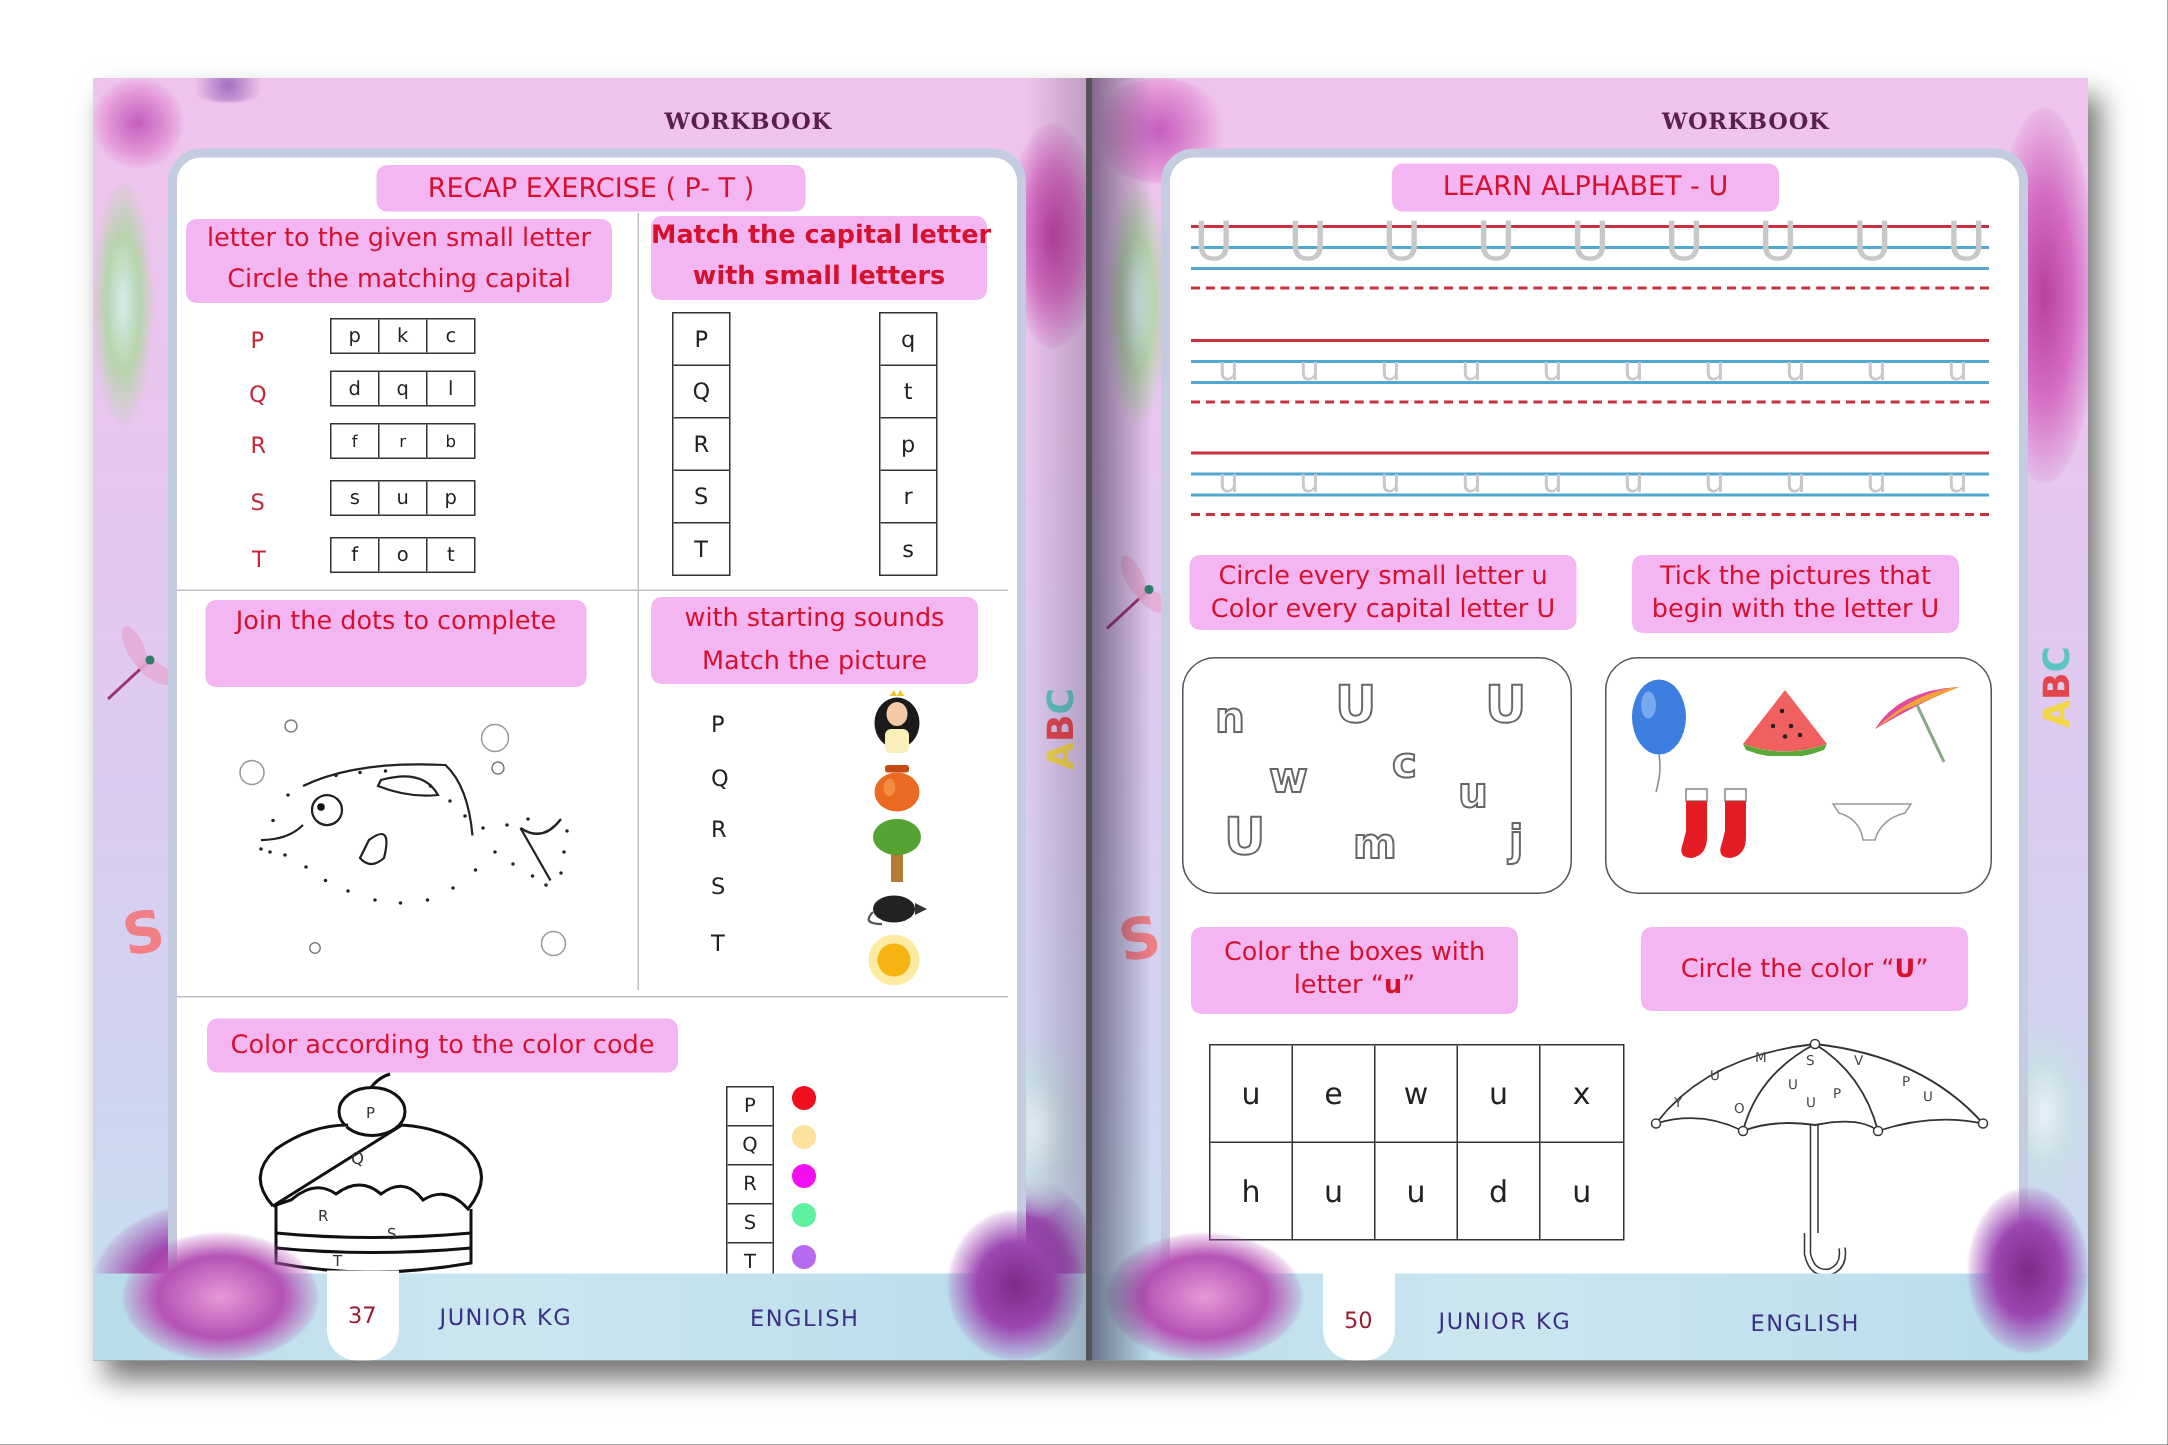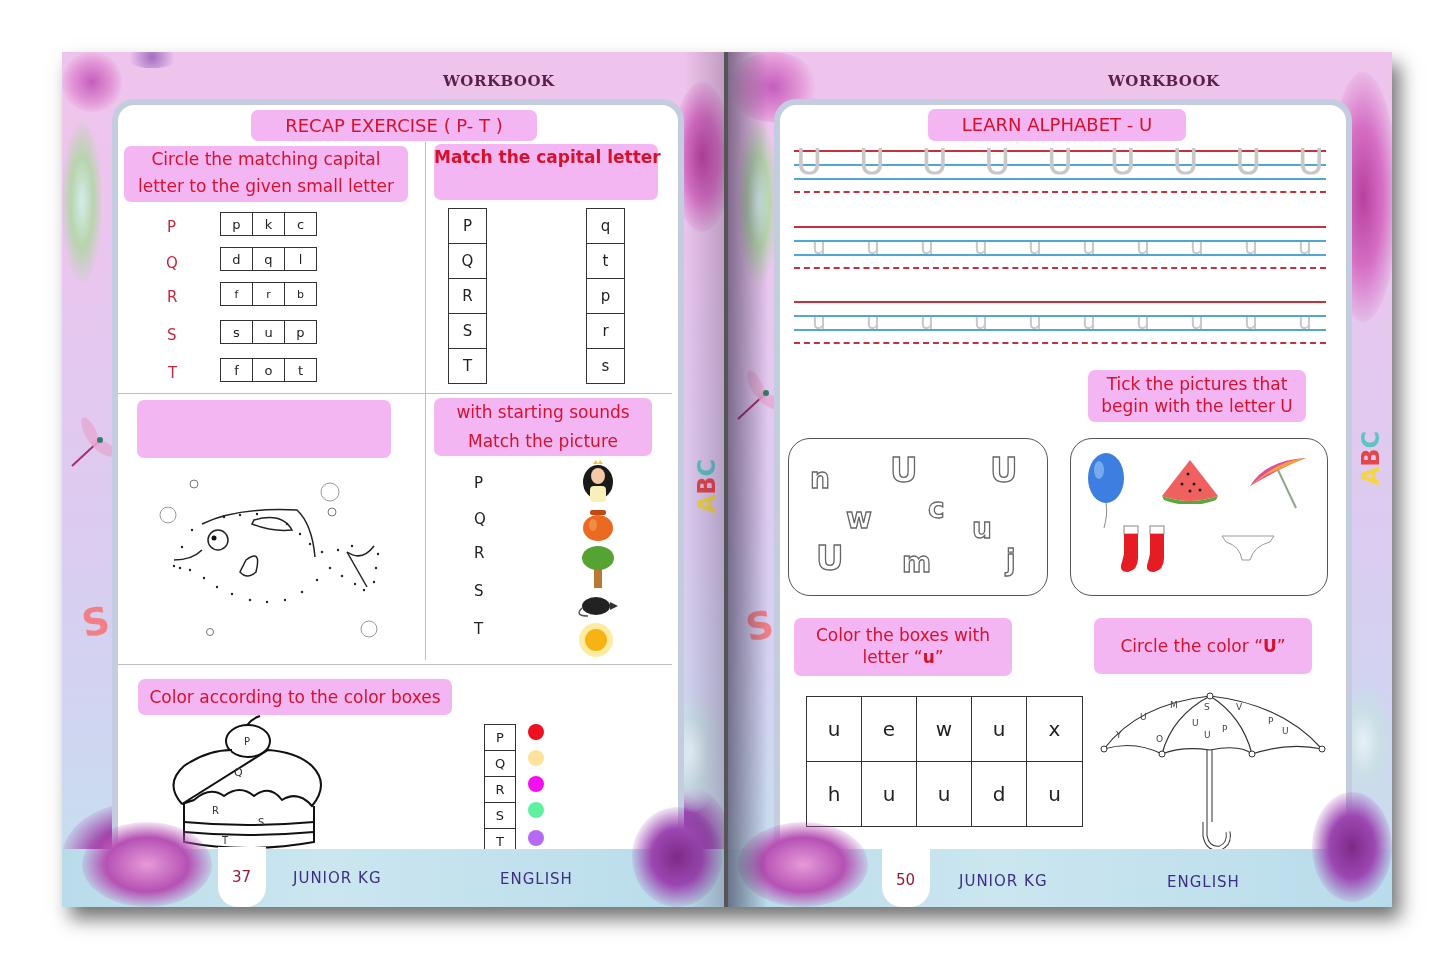--- a/index.html
+++ b/index.html
@@ -135,22 +135,22 @@
 
   <div class="panel"></div>
 
   <div class="label" style="left:189px;top:58px;width:286px;height:31px;font-size:18px;line-height:31px;">RECAP EXERCISE ( P- T )</div>
 
   <div class="divider-v" style="left:363px;top:90px;height:518px;"></div>
   <div class="divider-h" style="left:56px;top:341px;width:554px;"></div>
   <div class="divider-h" style="left:56px;top:612px;width:554px;"></div>
 
   <div class="label" style="left:62px;top:94px;width:284px;height:56px;line-height:1.6;padding-top:0;">
+    <div>letter to the  given small letter</div>
     <div>Circle the matching capital</div>
-    <div>letter to the  given small letter</div>
   </div>
 
   <div class="red-letter" style="left:105px;top:166px;">P</div>
   <div class="boxrow" style="left:158px;top:160px;">
     <span>p</span>
     <span>k</span>
     <span>c</span>
   </div>
   <div class="red-letter" style="left:104px;top:202px;">Q</div>
   <div class="boxrow" style="left:158px;top:195px;">
@@ -172,37 +172,39 @@
   </div>
   <div class="red-letter" style="left:106px;top:312px;">T</div>
   <div class="boxrow" style="left:158px;top:306px;">
     <span>f</span>
     <span>o</span>
     <span>t</span>
   </div>
 
   <div class="label" style="left:372px;top:92px;width:224px;height:56px;line-height:1.6;font-weight:bold;">
     <div>Match the capital letter</div>
+    <div>with small letters</div>
   </div>
   <div class="col-box" style="left:386px;top:156px;">
     <span>P</span>
     <span>Q</span>
     <span>R</span>
     <span>S</span>
     <span>T</span>
   </div>
   <div class="col-box" style="left:524px;top:156px;">
     <span>q</span>
     <span>t</span>
     <span>p</span>
     <span>r</span>
     <span>s</span>
   </div>
 
   <div class="label" style="left:75px;top:348px;width:254px;height:58px;line-height:1.7;">
+    <div>Join the dots to complete</div>
   </div>
   <svg class="pic" style="left:90px;top:420px;" width="240" height="170" viewBox="0 0 240 170">
     <circle cx="42" cy="12" r="4" fill="none" stroke="#777"></circle>
     <circle cx="178" cy="20" r="9" fill="none" stroke="#999"></circle>
     <circle cx="16" cy="43" r="8" fill="none" stroke="#999"></circle>
     <circle cx="180" cy="40" r="4" fill="none" stroke="#777"></circle>
     <circle cx="58" cy="160" r="3.5" fill="none" stroke="#777"></circle>
     <circle cx="217" cy="157" r="8" fill="none" stroke="#999"></circle>
     <path d="M50 52 Q85 35 145 38 Q160 52 163 85" fill="none" stroke="#222" stroke-width="1.5"></path>
     <path d="M102 48 Q130 40 140 58 Q120 60 100 52 Z" fill="none" stroke="#222" stroke-width="1.5"></path>
@@ -273,21 +275,21 @@
   <svg class="pic" style="left:512px;top:538px;" width="46" height="30" viewBox="0 0 46 30">
     <ellipse cx="22" cy="16" rx="14" ry="9" fill="#222"></ellipse>
     <path d="M36 12 L44 16 L36 20 Z" fill="#333"></path>
     <path d="M8 18 Q0 26 14 26" fill="none" stroke="#555" stroke-width="1.5"></path>
   </svg>
   <svg class="pic" style="left:516px;top:570px;" width="36" height="36" viewBox="0 0 36 36">
     <circle cx="18" cy="18" r="17" fill="#fde27a" opacity="0.7"></circle>
     <circle cx="18" cy="18" r="11" fill="#f6b312"></circle>
   </svg>
 
-  <div class="label" style="left:76px;top:627px;width:314px;height:36px;line-height:36px;">Color according to the color boxes</div>
+  <div class="label" style="left:76px;top:627px;width:314px;height:36px;line-height:36px;">Color according to the color code</div>
   <svg class="pic" style="left:100px;top:662px;" width="170" height="138" viewBox="0 0 170 138">
     <path d="M80 22 Q85 6 98 2" fill="none" stroke="#111" stroke-width="2"></path>
     <ellipse cx="86" cy="27" rx="22" ry="16" fill="#fff" stroke="#111" stroke-width="2"></ellipse>
     <path d="M20 90 Q2 70 22 52 Q45 36 70 36 M106 36 Q135 38 150 52 Q168 70 150 92 Q136 76 120 86 Q108 70 92 82 Q78 70 62 82 Q48 72 32 86 Q26 88 20 90 Z" fill="#fff" stroke="#111" stroke-width="2"></path>
     <path d="M22 90 L22 128 Q85 140 152 128 L152 92" fill="none" stroke="#111" stroke-width="2"></path>
     <path d="M22 108 Q85 114 152 108" fill="none" stroke="#111" stroke-width="2"></path>
     <path d="M22 118 Q85 124 152 118" fill="none" stroke="#111" stroke-width="2"></path>
     <text x="82" y="31" font-size="10" fill="#333" font-family="DejaVu Sans, sans-serif">P</text>
     <text x="72" y="62" font-size="11" fill="#333" font-family="DejaVu Sans, sans-serif">Q</text>
     <text x="50" y="100" font-size="10" fill="#333" font-family="DejaVu Sans, sans-serif">R</text>
@@ -390,20 +392,24 @@
     <span class="trace-letter" style="position:static;font-size:22px;line-height:22px;">u</span>
     <span class="trace-letter" style="position:static;font-size:22px;line-height:22px;">u</span>
     <span class="trace-letter" style="position:static;font-size:22px;line-height:22px;">u</span>
     <span class="trace-letter" style="position:static;font-size:22px;line-height:22px;">u</span>
     <span class="trace-letter" style="position:static;font-size:22px;line-height:22px;">u</span>
     <span class="trace-letter" style="position:static;font-size:22px;line-height:22px;">u</span>
     <span class="trace-letter" style="position:static;font-size:22px;line-height:22px;">u</span>
     <span class="trace-letter" style="position:static;font-size:22px;line-height:22px;">u</span>
   </div>
 
+  <div class="label tight" style="left:65px;top:318px;width:258px;height:50px;padding-top:3px;box-sizing:border-box;font-size:17px;">
+    <div>Circle every small letter u</div>
+    <div>Color every capital letter U</div>
+  </div>
   <div class="rounded-box" style="left:60px;top:386px;width:258px;height:156px;"></div>
   <div class="outline-letter" style="left:82px;top:410px;font-size:28px;">n</div>
   <div class="outline-letter" style="left:162px;top:398px;">U</div>
   <div class="outline-letter" style="left:262px;top:398px;">U</div>
   <div class="outline-letter" style="left:118px;top:450px;font-size:28px;">w</div>
   <div class="outline-letter" style="left:200px;top:440px;font-size:28px;">c</div>
   <div class="outline-letter" style="left:244px;top:460px;font-size:28px;">u</div>
   <div class="outline-letter" style="left:88px;top:486px;">U</div>
   <div class="outline-letter" style="left:174px;top:494px;font-size:28px;">m</div>
   <div class="outline-letter" style="left:278px;top:492px;font-size:28px;">j</div>

